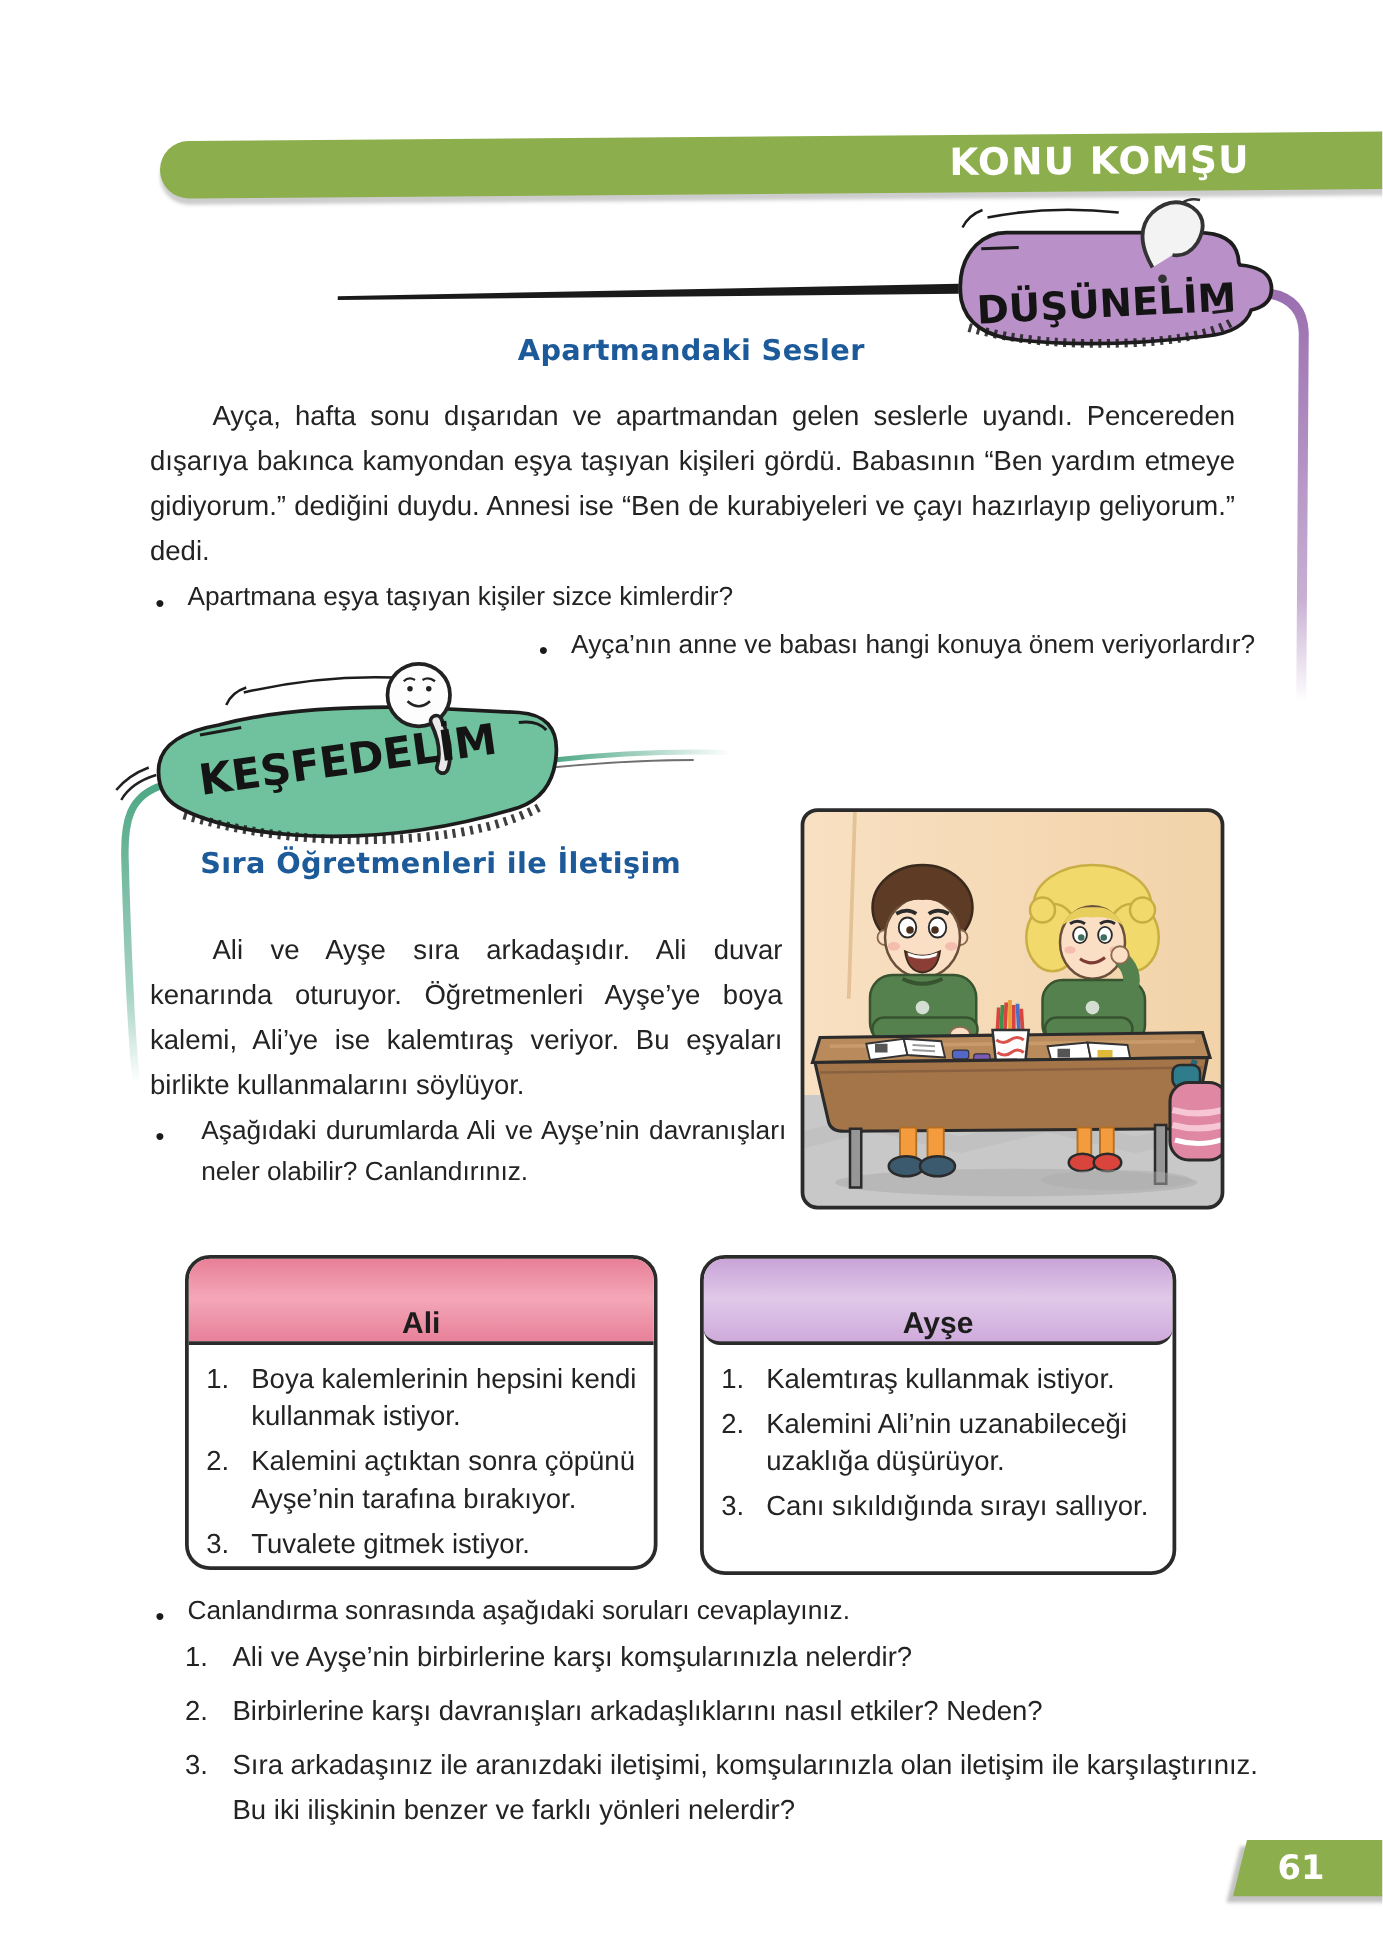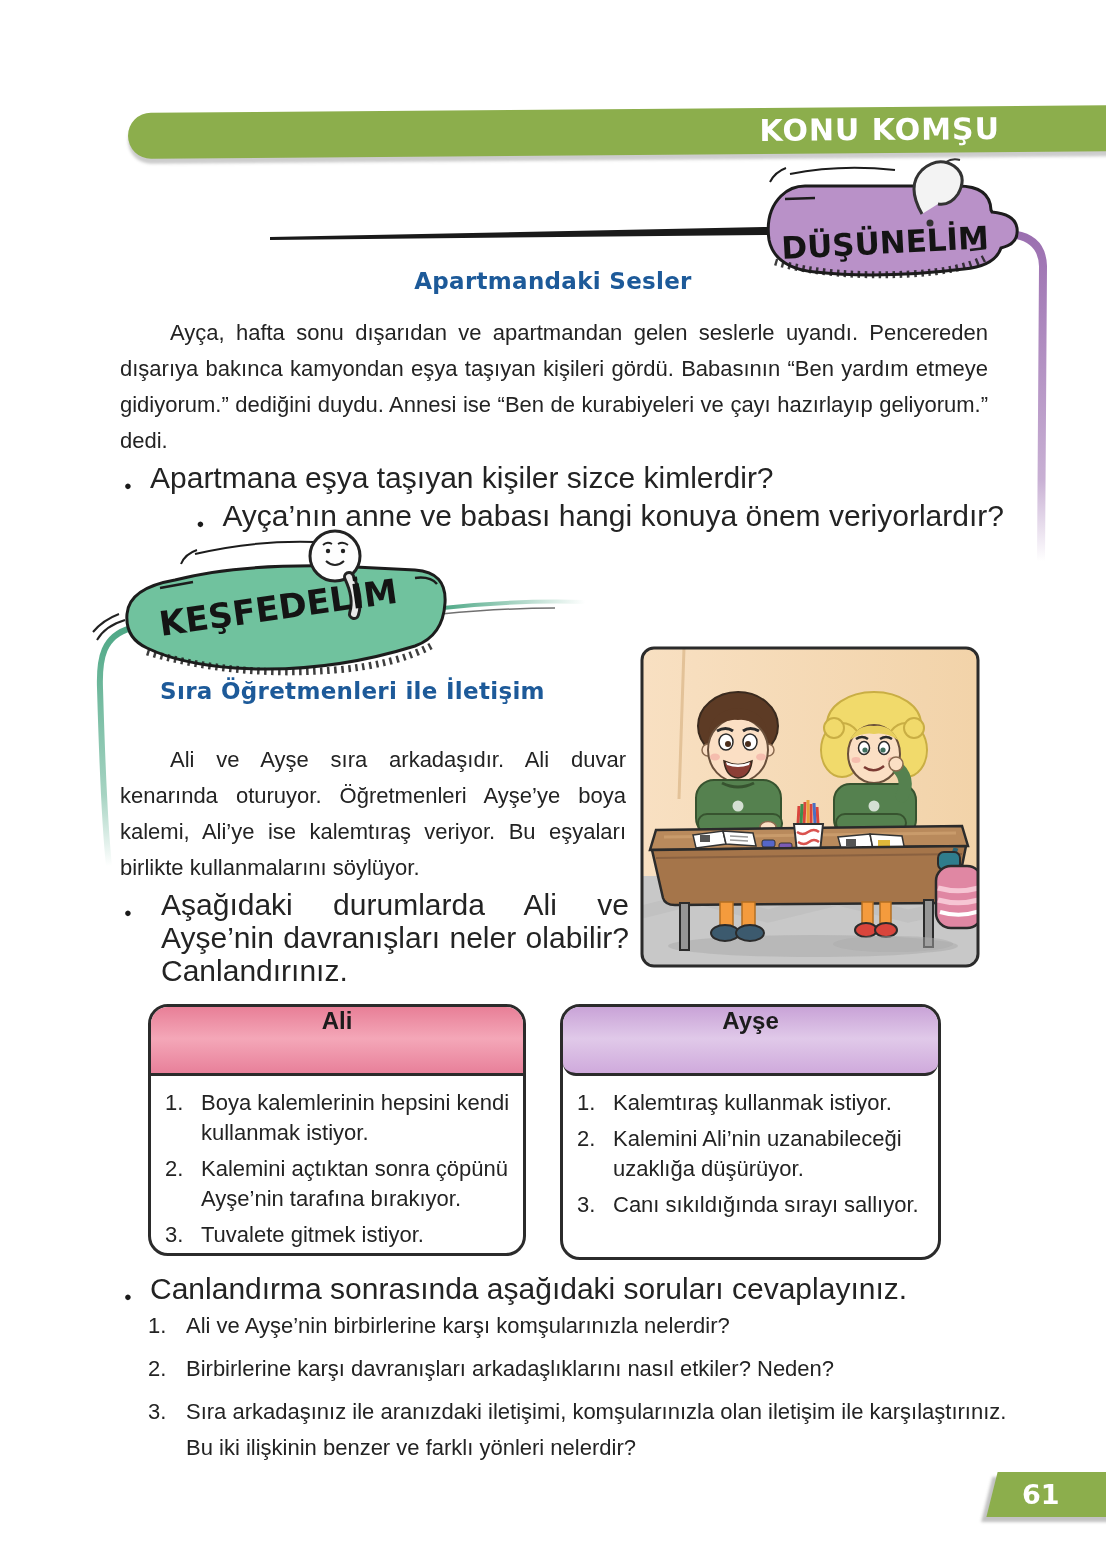--- a/index.html
+++ b/index.html
@@ -25,32 +25,32 @@
   
   .sec-title{
     position:absolute;text-align:center;color:#1d5a99;
     font-size:23px;font-weight:700;letter-spacing:.3px;
     font-family:"DejaVu Sans","Liberation Sans",sans-serif;
   }
   .para{
     position:absolute;font-size:22px;line-height:36px;
     text-align:justify;text-indent:50px;
   }
-  .brow{position:absolute;display:flex;gap:14px;font-size:30px;line-height:33px;}
+  .brow{position:absolute;display:flex;gap:14px;font-size:21px;line-height:33px;}
   .brow .dot{flex:0 0 12px;padding-top:2px;}
   .brow .dot::before{content:"●";font-size:13px;color:#1a1a1a;}
   .btxt{text-align:justify;}
   
   .card{
     position:absolute;background:#ffffff;border:3px solid #2b2b2b;
     border-radius:20px;overflow:hidden;
   }
   .card-head{
     height:66px;border-bottom:3px solid #2b2b2b;
-    display:flex;align-items:flex-start;justify-content:center;
+    display:flex;align-items:flex-end;justify-content:center;
     font-size:24px;font-weight:600;color:#1c1c1c;
   }
   .head-ali{background:linear-gradient(180deg,#e87f97 0%,#f4a7b8 48%,#e8809a 100%);}
   .head-ayse{background:linear-gradient(180deg,#c9a3d7 0%,#e0c9e9 48%,#cfaadc 100%);border-radius:13px;}
   .card-body{padding:12px 10px 0 14px;}
   .citem{display:flex;margin-bottom:6px;font-size:22px;line-height:30px;}
   .citem .num{flex:0 0 36px;}
   .citem .txt{flex:1;}
   
   .qlist{position:absolute;}

